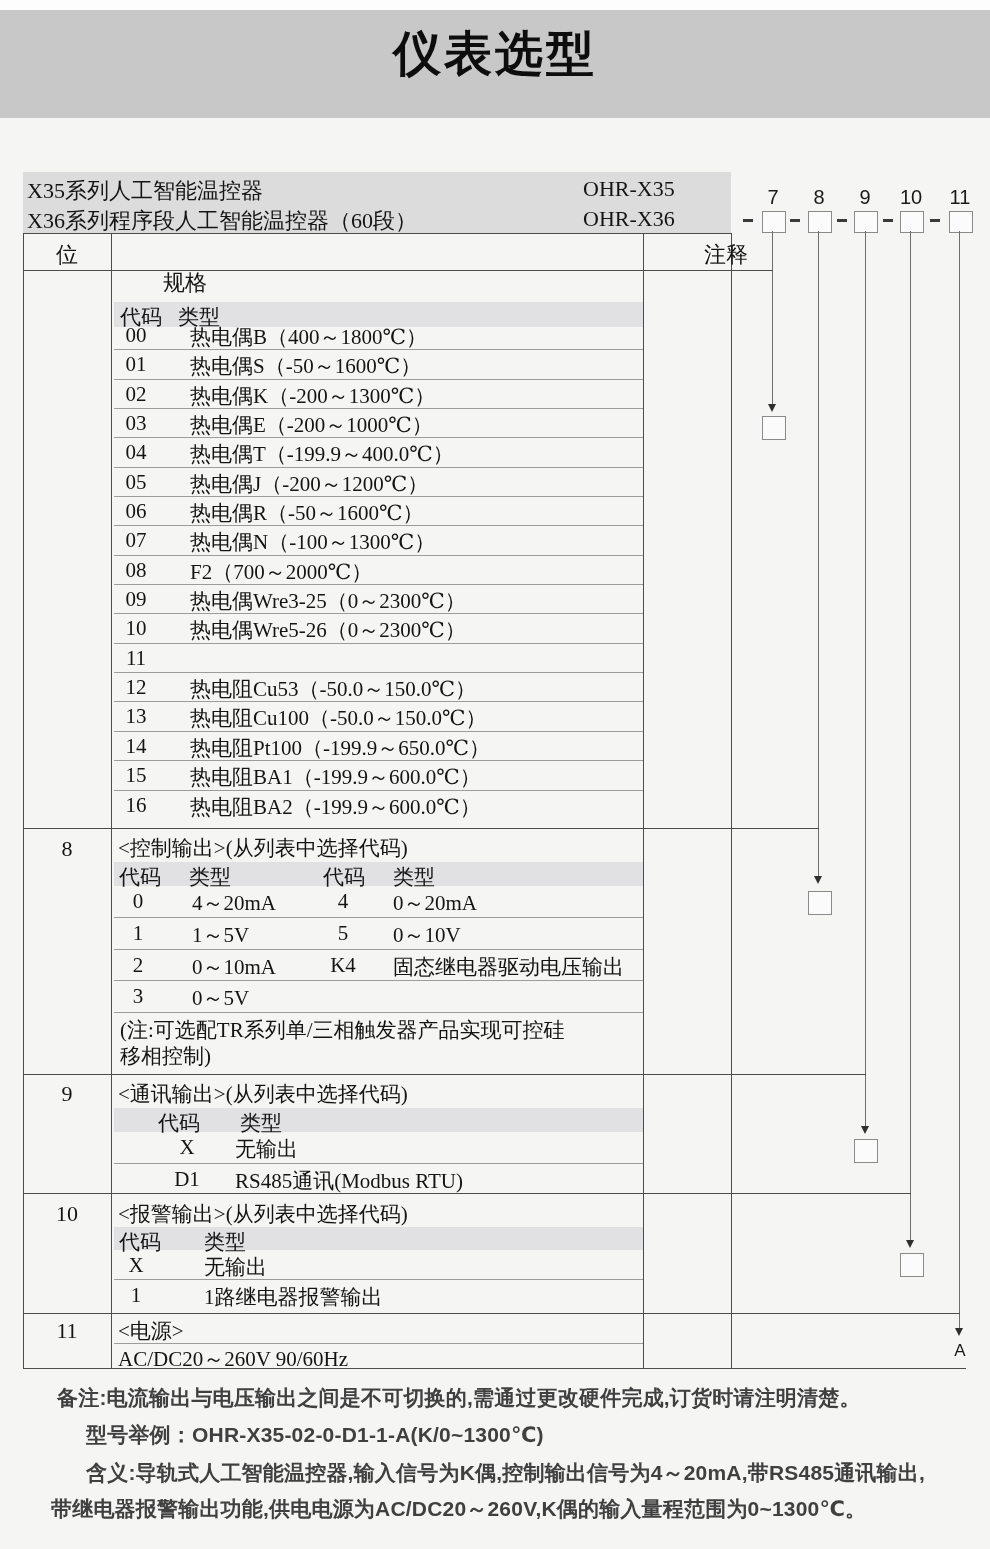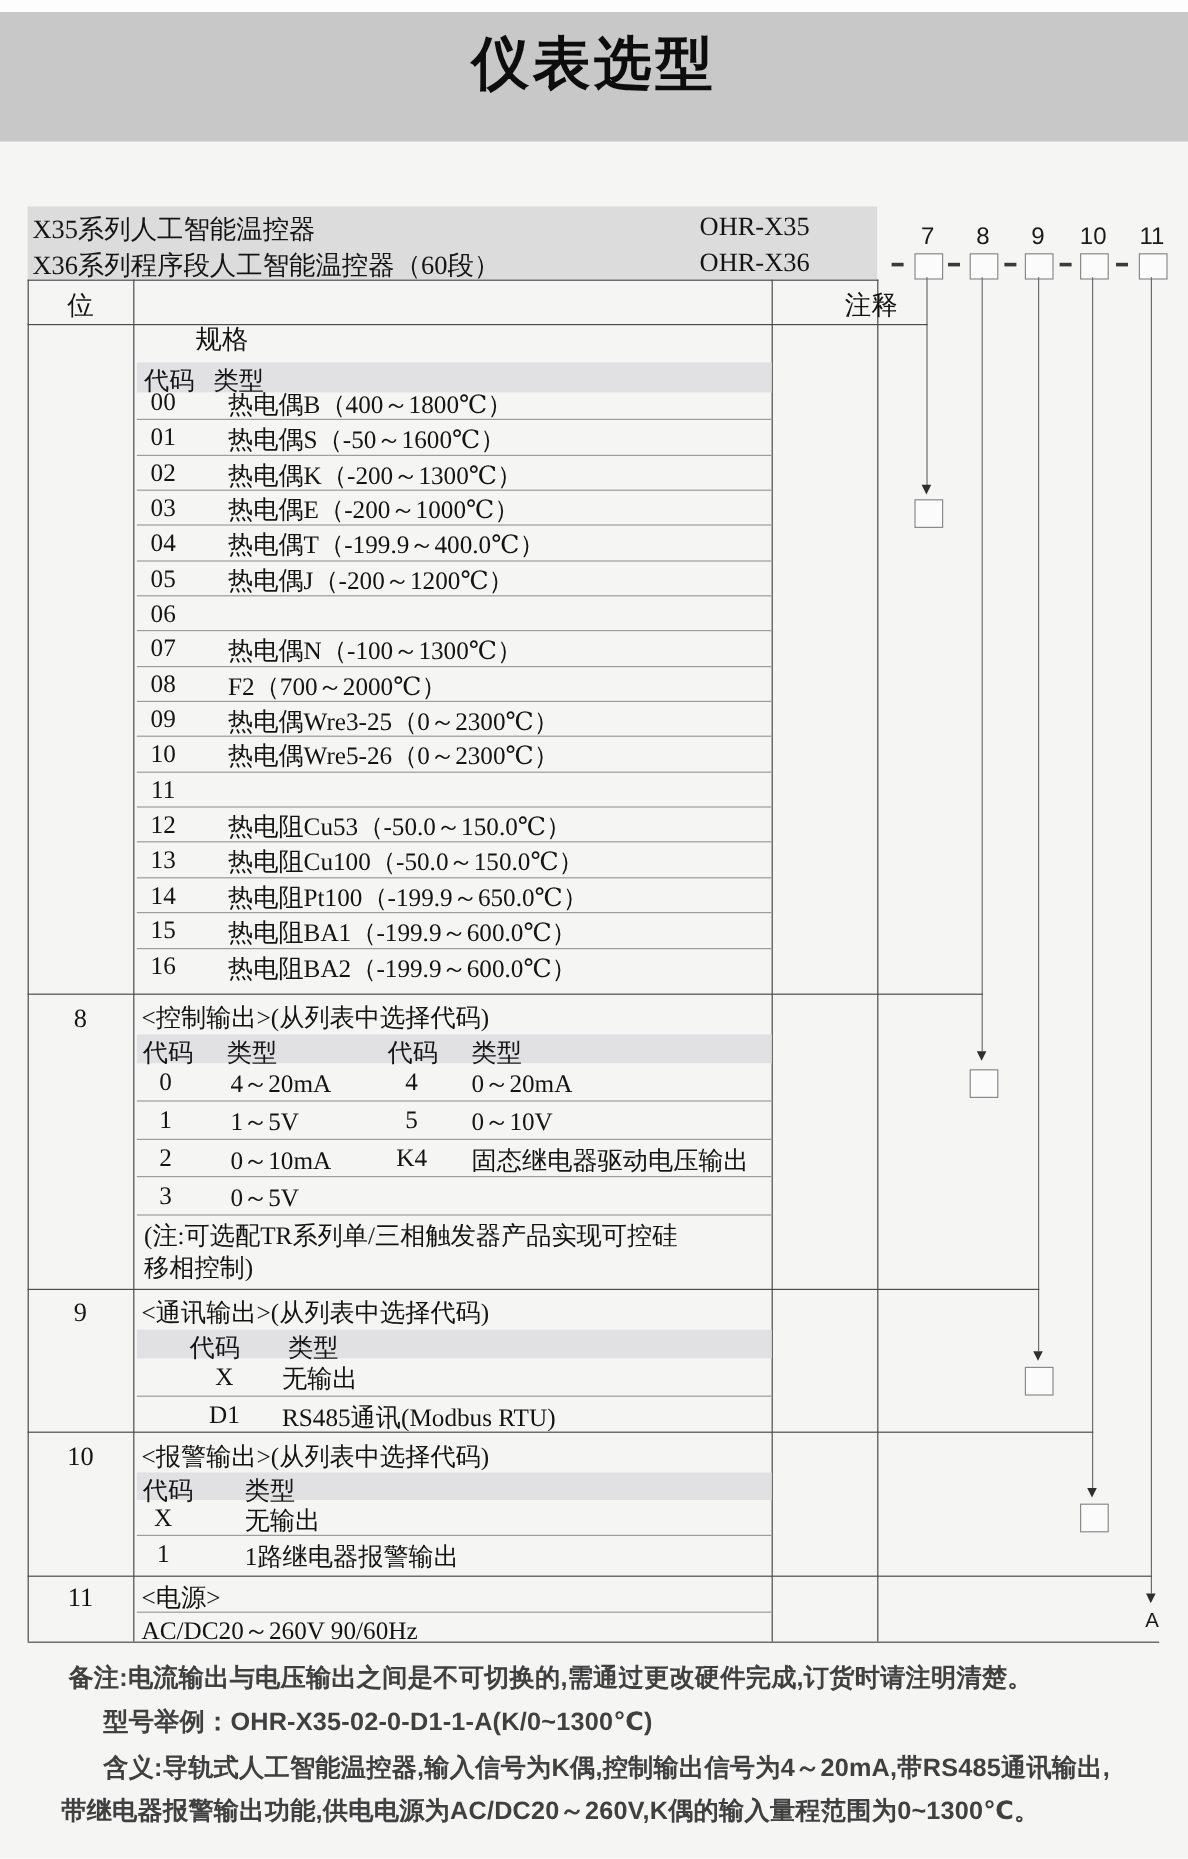--- a/index.html
+++ b/index.html
@@ -161,20 +161,21 @@
     <div class="it-row">
         <span class="it-code">04</span>
         <span class="it-type">热电偶T（-199.9～400.0℃）</span>
       </div>
     <div class="it-row">
         <span class="it-code">05</span>
         <span class="it-type">热电偶J（-200～1200℃）</span>
       </div>
     <div class="it-row">
         <span class="it-code">06</span>
+        <span class="it-type">热电偶R（-50～1600℃）</span>
       </div>
     <div class="it-row">
         <span class="it-code">07</span>
         <span class="it-type">热电偶N（-100～1300℃）</span>
       </div>
     <div class="it-row">
         <span class="it-code">08</span>
         <span class="it-type">F2（700～2000℃）</span>
       </div>
     <div class="it-row">

